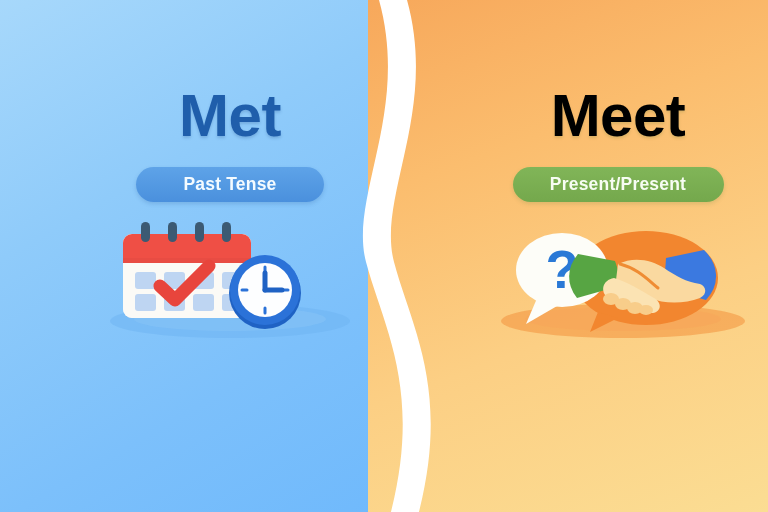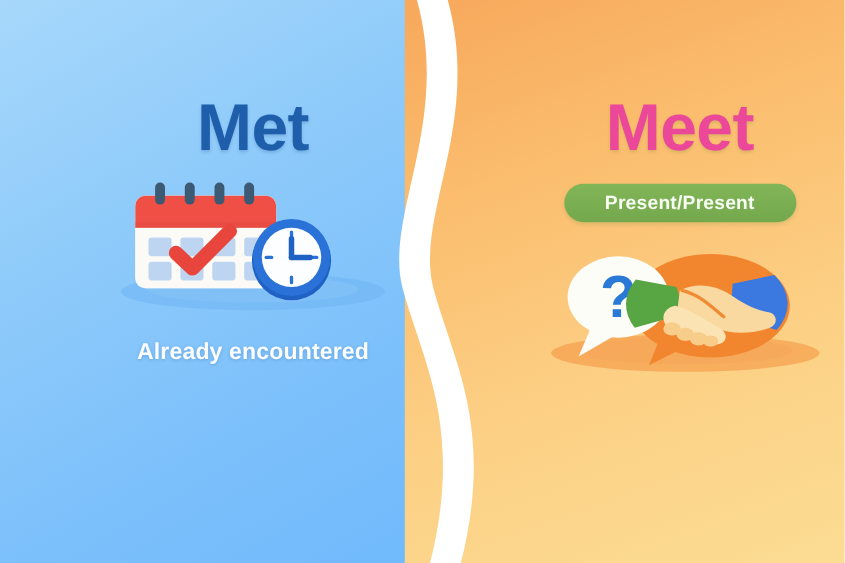--- a/index.html
+++ b/index.html
@@ -58,21 +58,21 @@
   #col-right { left: 388px; width: 380px; }
 
   .word {
     font-size: 60px;
     font-weight: bold;
     letter-spacing: -0.5px;
     line-height: 1;
     margin-top: 86px;
   }
   #word-met  { color: #1f5eab; text-shadow: 0 2px 3px rgba(22,70,130,.22); }
-  #word-meet { color: #ec4899; text-shadow: 0 2px 3px rgba(90,120,50,.20); }
+  #word-meet { color: #000000; text-shadow: 0 2px 3px rgba(90,120,50,.20); }
 
   .badge {
     margin-top: 21px;
     border-radius: 999px;
     color: #f4fbff;
     font-size: 17.5px;
     font-weight: bold;
     letter-spacing: .2px;
     display: flex;
     align-items: center;
@@ -116,20 +116,21 @@
   <div class="panel" id="panel-right"></div>
 
   <svg id="divider" viewBox="0 0 110 526" preserveAspectRatio="none">
     <path d="M44 -10 C 86 110, 18 200, 36 268 C 54 336, 96 400, 56 536
              L 84 536 C 124 400, 82 336, 64 268 C 46 200, 114 110, 72 -10 Z" fill="#ffffff"></path>
   </svg>
 
   <div class="col" id="col-left">
     <div class="word" id="word-met">Met</div>
 
+    <div class="badge" id="badge-past">Past Tense</div>
 
     <svg class="art" viewBox="0 0 300 120">
 
       <ellipse cx="150" cy="101" rx="120" ry="17" fill="#6fb4f2" opacity="0.55"></ellipse>
       <ellipse cx="150" cy="99" rx="96" ry="12" fill="#86c3f6" opacity="0.6"></ellipse>
 
       <g>
 
         <rect x="43" y="14" width="128" height="84" rx="9" fill="#e9eef6"></rect>
         <rect x="43" y="14" width="128" height="84" rx="9" fill="#fbfaf6"></rect>
@@ -168,21 +169,20 @@
           <line x1="162" y1="70" x2="167" y2="70"></line>
           <line x1="203" y1="70" x2="208" y2="70"></line>
         </g>
         <g stroke="#1f62c4" stroke-width="5" stroke-linecap="round">
           <line x1="185" y1="70" x2="185" y2="53"></line>
           <line x1="185" y1="70" x2="202" y2="70"></line>
         </g>
       </g>
     </svg>
 
-    <div class="caption" id="caption-left">Already encountered</div>
   </div>
 
   <div class="col" id="col-right">
     <div class="word" id="word-meet">Meet</div>
 
     <div class="badge" id="badge-present">Present/Present</div>
 
     <svg class="art" viewBox="0 0 300 120">
 
       <ellipse cx="155" cy="101" rx="122" ry="17" fill="#f2913c" opacity="0.55"></ellipse>

